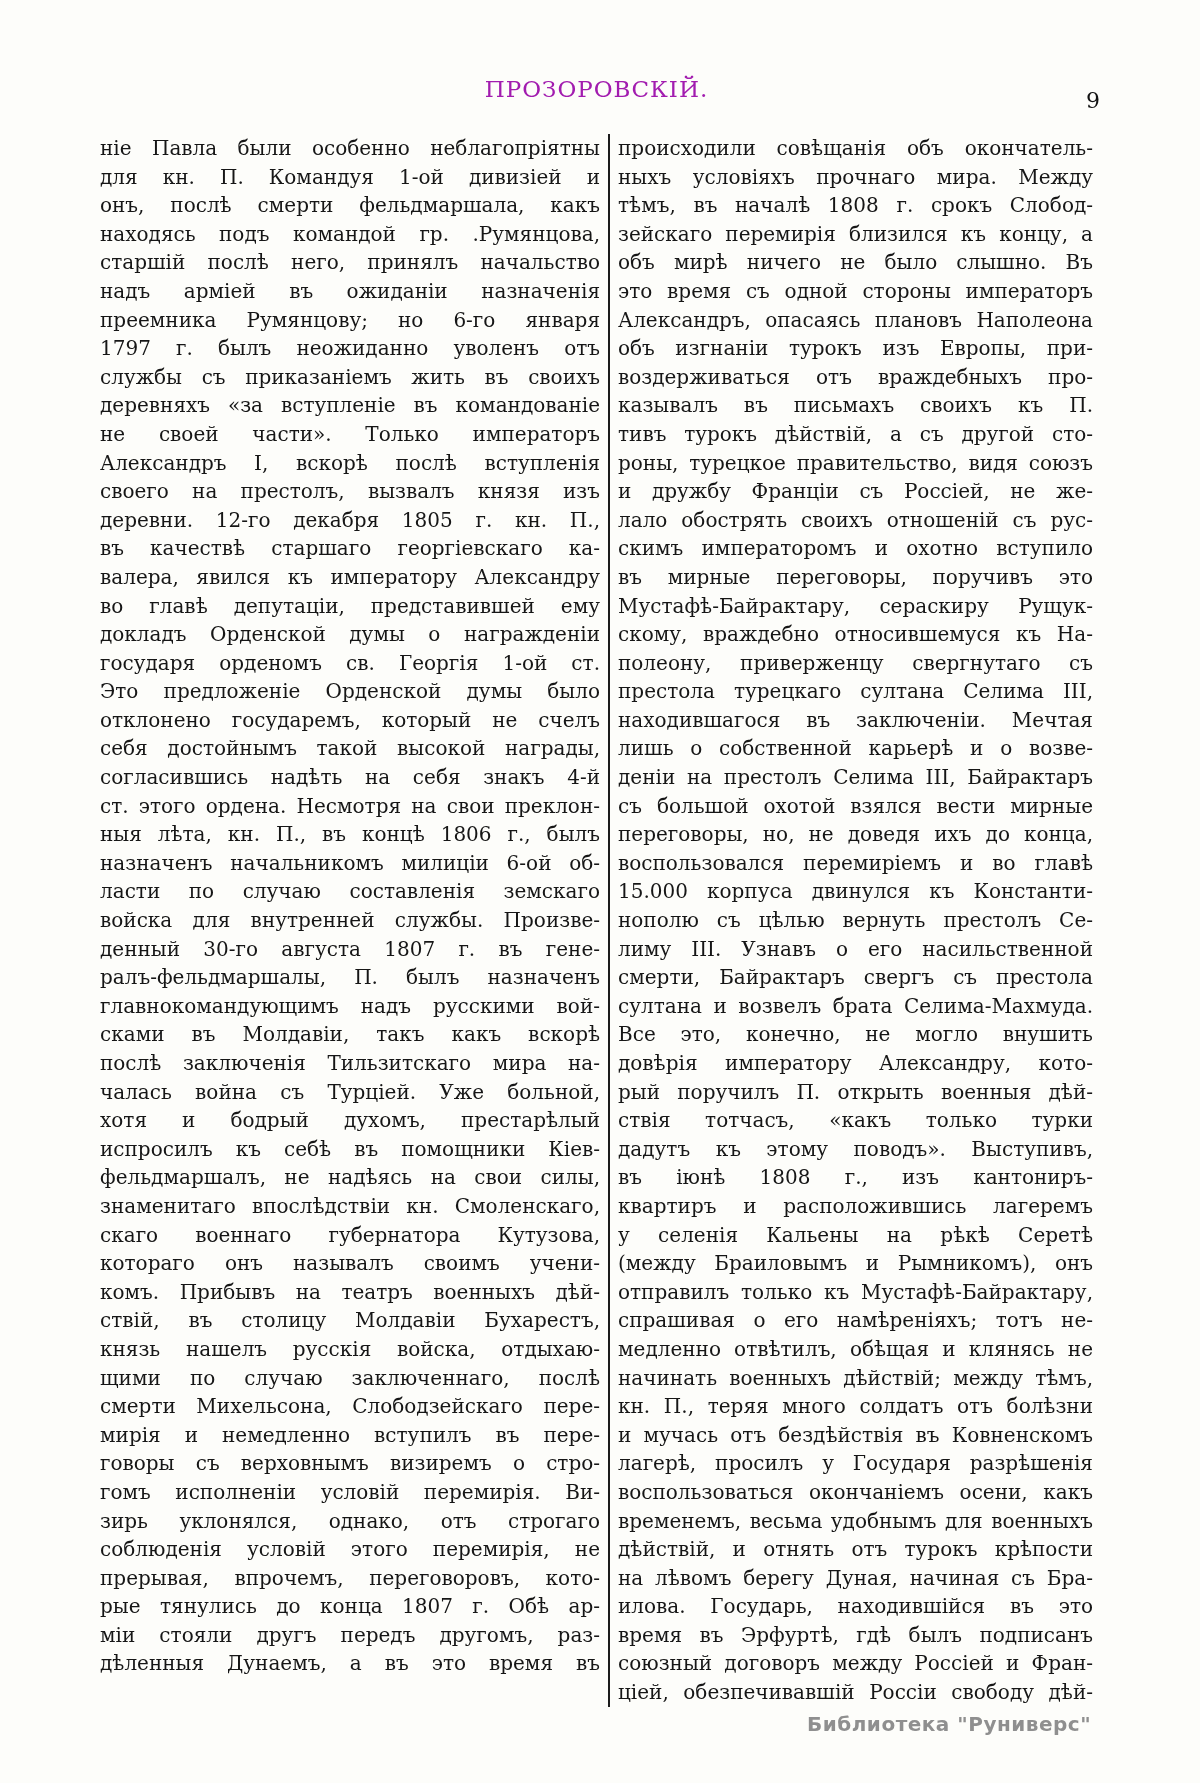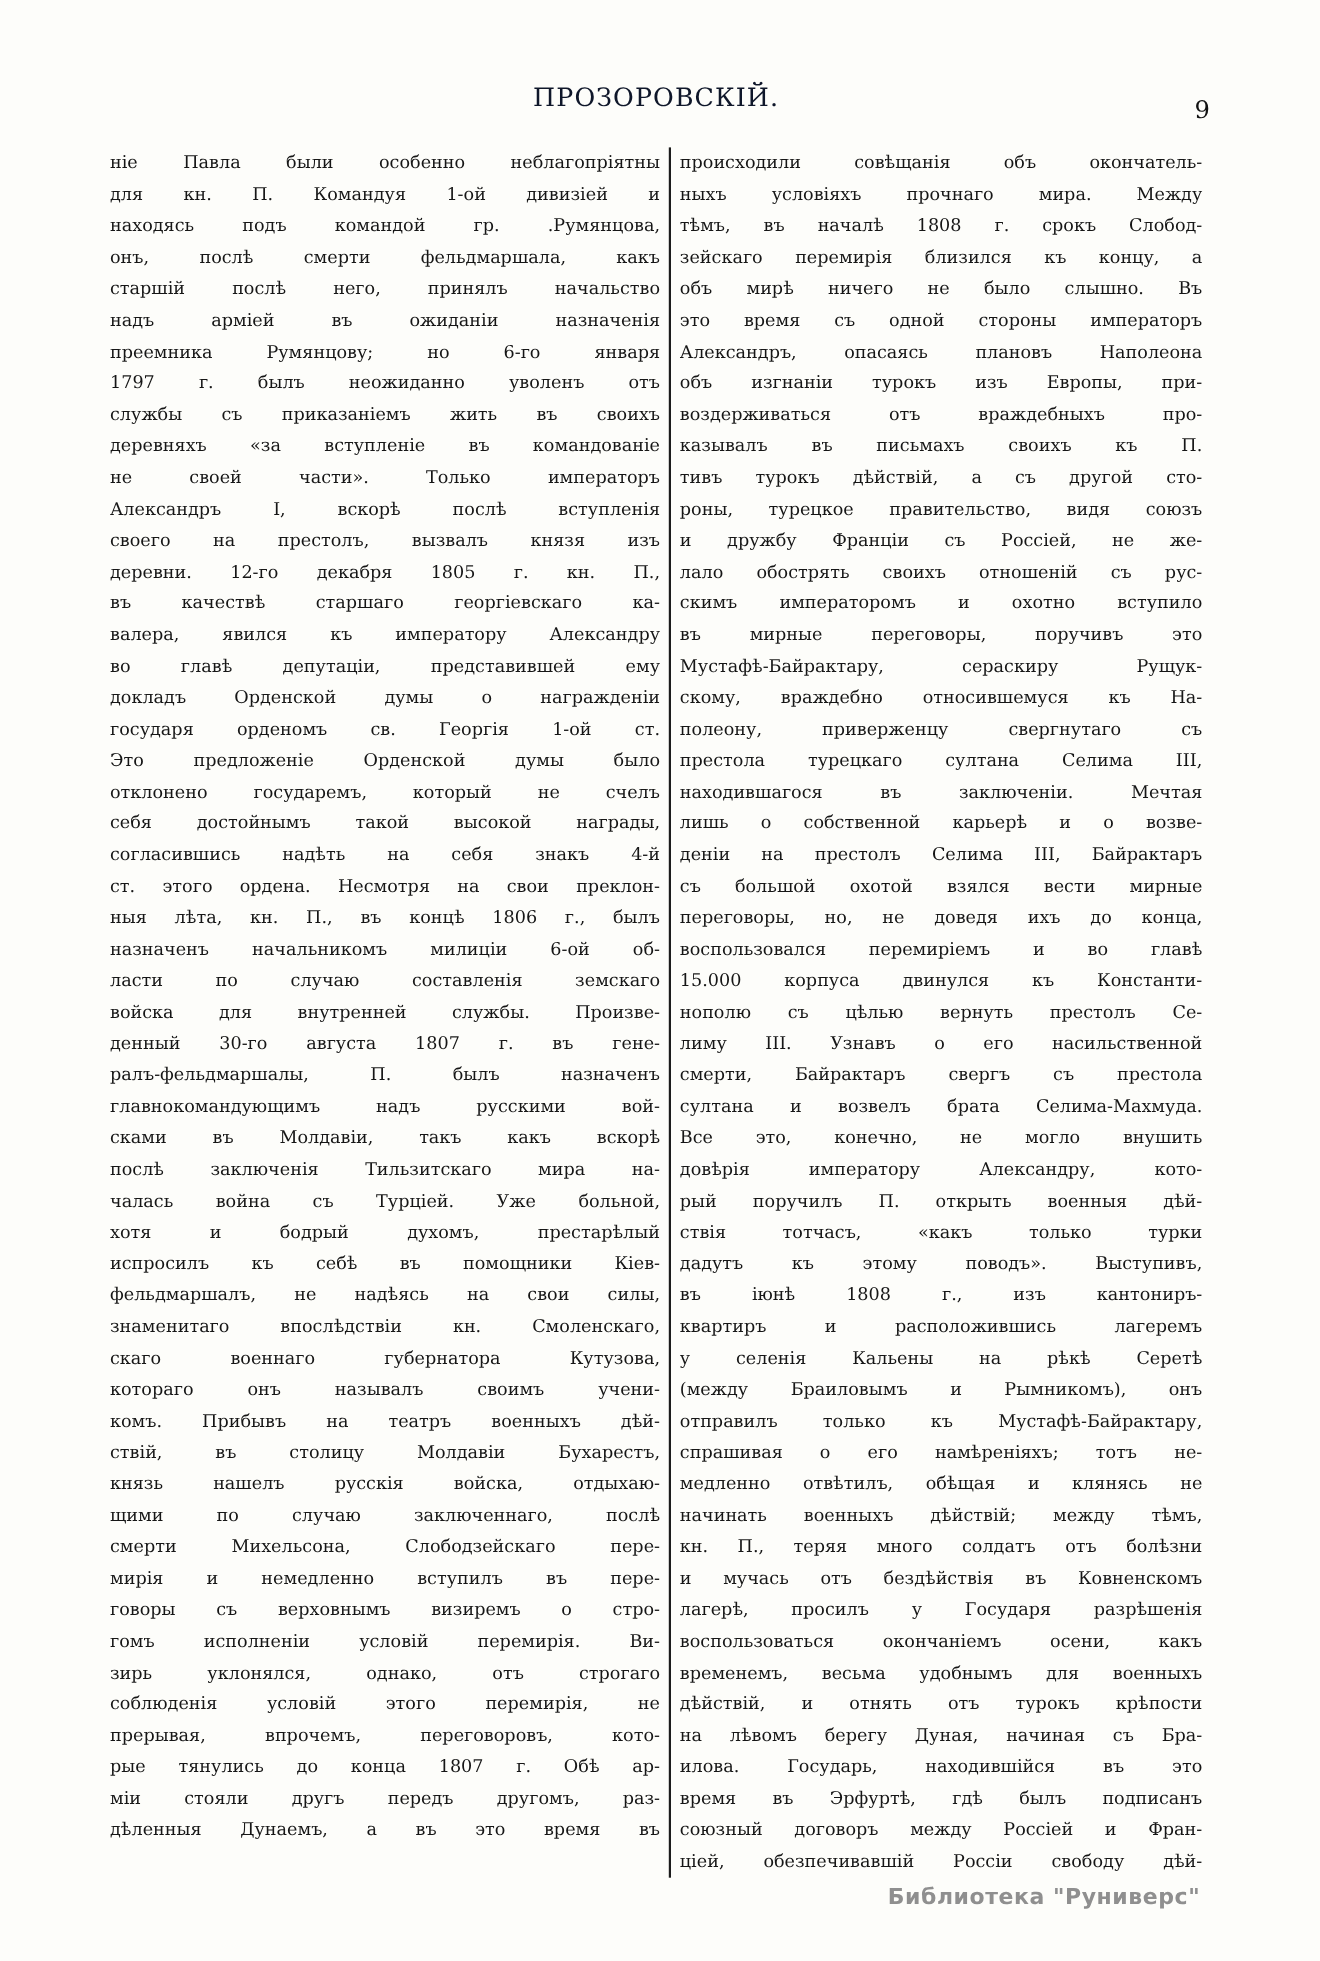--- a/index.html
+++ b/index.html
@@ -13,38 +13,38 @@
     overflow: hidden;
   }
   .running-head {
     position: absolute;
     left: 100px;
     top: 76px;
     width: 993px;
     text-align: center;
     font-size: 23px;
     letter-spacing: 1px;
-    color: #0f172a;
+    color: #a21caf;
   }
   .page-number {
     position: absolute;
     left: 1086px;
     top: 88px;
     font-size: 22px;
     color: #111;
   }
   .columns {
     position: absolute;
     left: 100px;
     top: 134px;
     display: flex;
     align-items: stretch;
   }
   .col {
-    font-size: 16px;
+    font-size: 20px;
     line-height: 28.6px;
     word-spacing: 1px;
   }
   .col-left  { width: 500px; }
   .col-right { width: 475px; }
   .divider {
     width: 2px;
     background: #1c1c1c;
     margin: 0 8px;
   }
@@ -74,22 +74,22 @@
 <div class="page">
 
   <div class="running-head">ПРОЗОРОВСКІЙ.</div>
 
   <div class="page-number">9</div>
 
   <div class="columns">
     <div class="col col-left">
         <div class="line">ніе Павла были особенно неблагопріятны</div>
         <div class="line">для кн. П. Командуя 1-ой дивизіей и</div>
+        <div class="line">онъ, послѣ смерти фельдмаршала, какъ</div>
         <div class="line">находясь подъ командой гр. .Румянцова,</div>
-        <div class="line">онъ, послѣ смерти фельдмаршала, какъ</div>
         <div class="line">старшій послѣ него, принялъ начальство</div>
         <div class="line">надъ арміей въ ожиданіи назначенія</div>
         <div class="line">преемника Румянцову; но 6-го января</div>
         <div class="line">1797 г. былъ неожиданно уволенъ отъ</div>
         <div class="line">службы съ приказаніемъ жить въ своихъ</div>
         <div class="line">деревняхъ «за вступленіе въ командованіе</div>
         <div class="line">не своей части». Только императоръ</div>
         <div class="line">Александръ I, вскорѣ послѣ вступленія</div>
         <div class="line">своего на престолъ, вызвалъ князя изъ</div>
         <div class="line">деревни. 12-го декабря 1805 г. кн. П.,</div>

